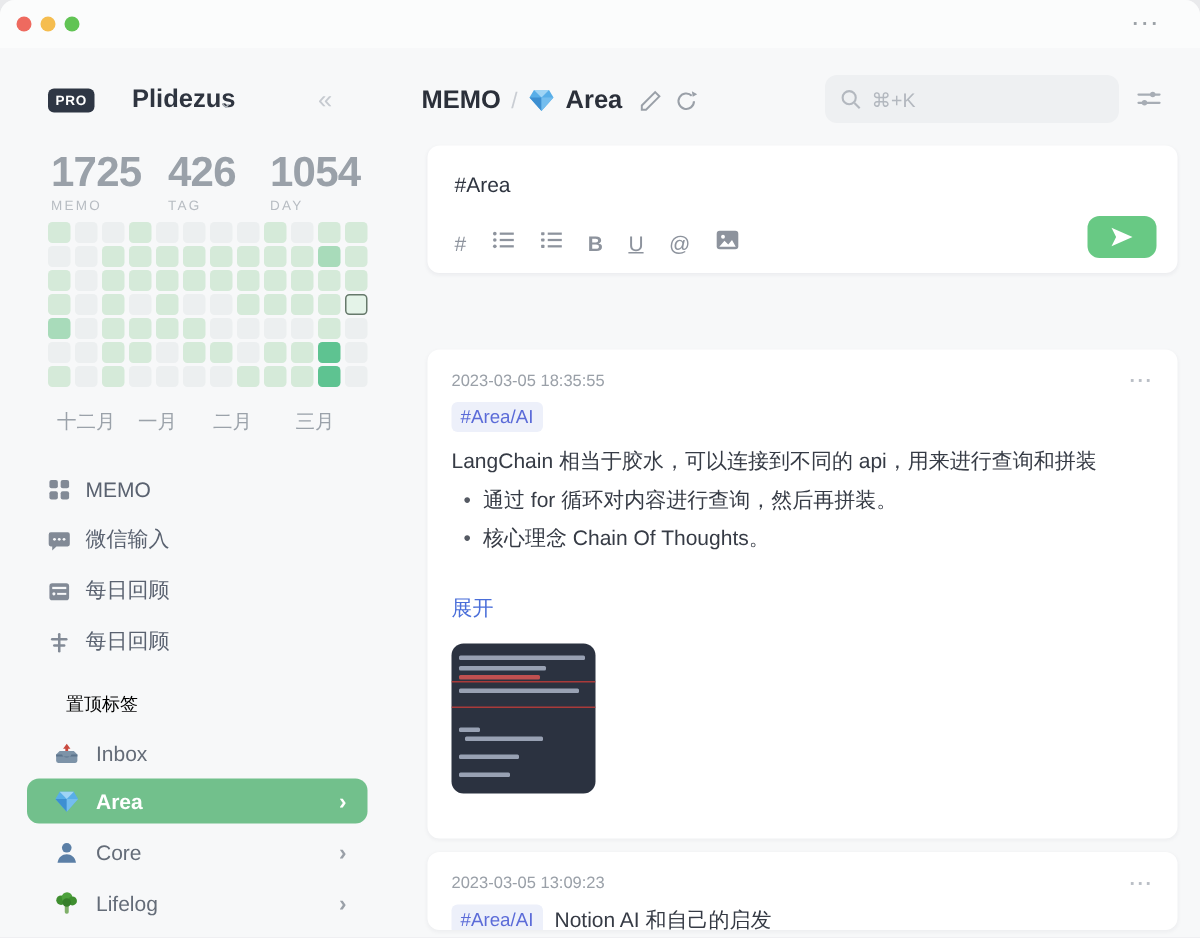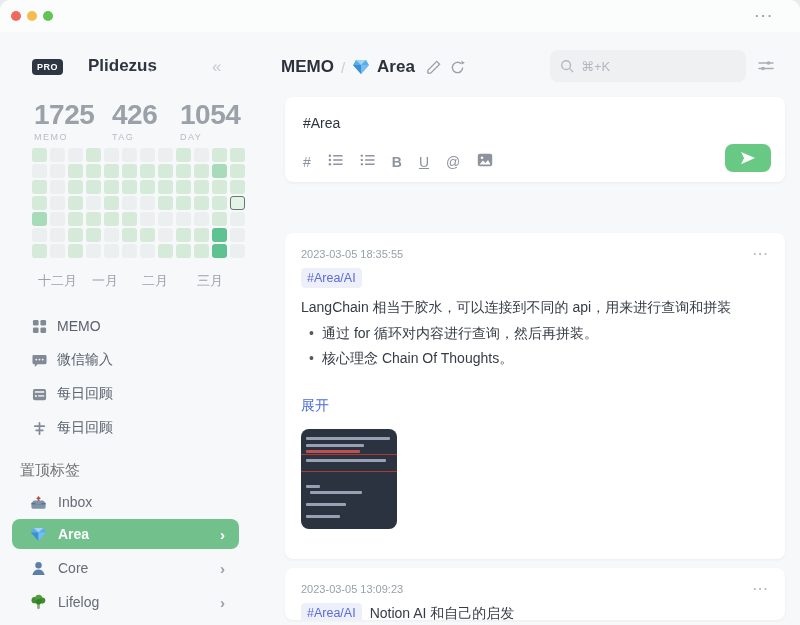--- a/index.html
+++ b/index.html
@@ -25,22 +25,22 @@
   .heatmap{ position:absolute; left:32px; top:148px; display:grid;
             grid-template-columns:repeat(12,15px); grid-auto-rows:14px; gap:2px 3px;}
   .hm-cell{ border-radius:3px; }
   .hm-cell.today{ border:1px solid #66796b; }
   .months{ position:absolute; top:272px; left:0; width:270px; font-size:13px; color:#9ba2aa;}
   .months span{ position:absolute; top:0;font-family:Liberation Mono, monospace; }
   .m0{left:38px;} .m1{left:92px;} .m2{left:142px;} .m3{left:197px;}
   .menu-item{ position:absolute; left:32px; display:flex; align-items:center; gap:10px;
               color:#5a6270; font-size:14px; cursor:pointer; height:20px;}
   .menu-item svg{ flex:0 0 auto; }
-  .section-label{ position:absolute; left:20px; top:461px; font-size:15px; color:#737373;}
-  .tag-row{ position:absolute; left:12px; width:227px; height:30px; display:flex; align-items:center;
+  .section-label{ position:absolute; left:44px; top:461px; font-size:12px; color:#000000;}
+  .tag-row{ position:absolute; left:18px; width:227px; height:30px; display:flex; align-items:center;
             padding:0 14px 0 18px; border-radius:8px; cursor:pointer; color:#646c78; font-size:14px;text-align:right;}
   .tag-row .t-icon{ width:17px; height:17px; margin-right:11px; }
   .tag-row .chev{ margin-left:auto; color:#9aa0a8; font-size:15px; font-weight:bold;}
   .tag-row.selected{ background:#72c08c; color:#fff; font-weight:bold;}
   .tag-row.selected .chev{ color:#fff; }
   
   .breadcrumb{ position:absolute; left:281px; top:57px; display:flex; align-items:center; gap:7px;}
   .bc-root,.bc-tag{ font-size:17px; font-weight:bold; color:#2b303a;}
   .bc-sep{ color:#c9cdd3; font-size:15px;}
   .bc-icons{ display:flex; gap:9px; margin-left:4px; color:#9aa0a8;}

